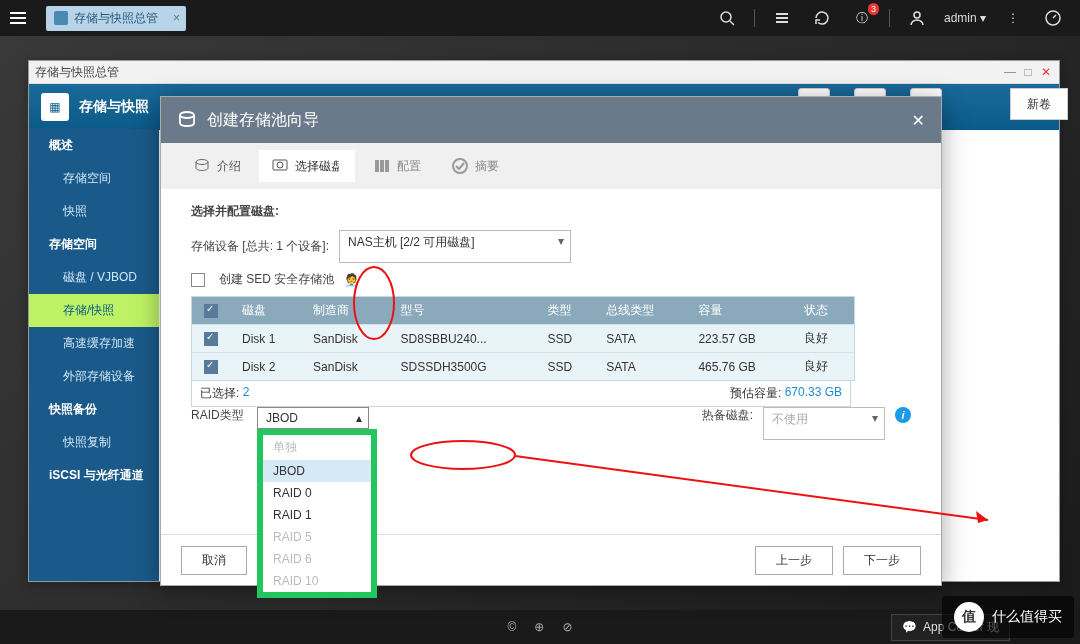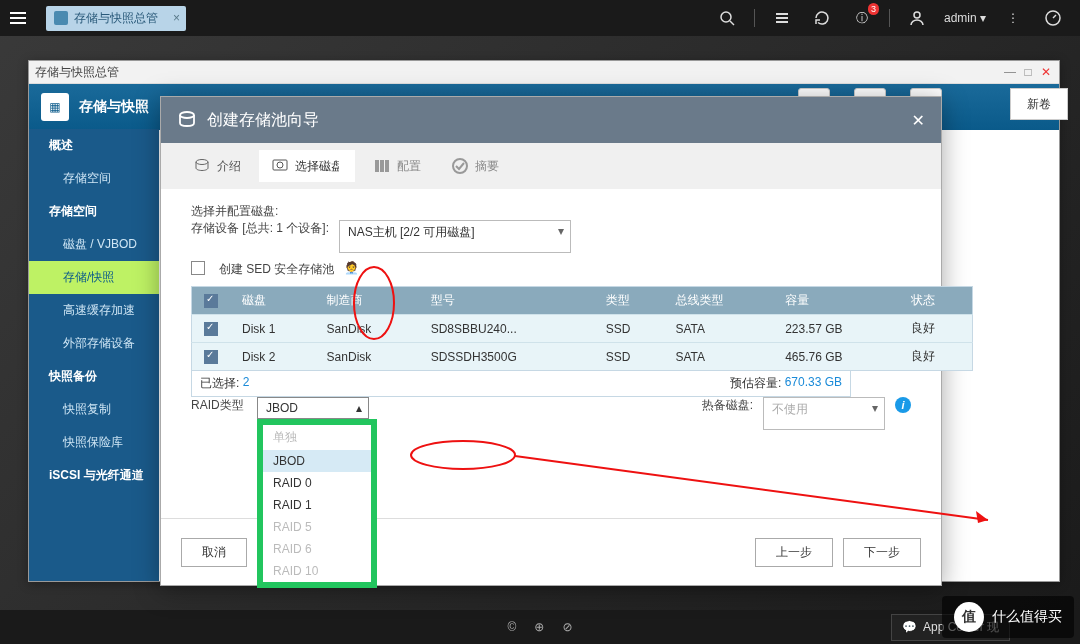--- a/index.html
+++ b/index.html
@@ -32,40 +32,40 @@
 .sb-item.active{background:#bef264;color:#0a5a8a}
 .wizard{position:absolute;left:160px;top:96px;width:780px;height:488px;background:#fff;border:1px solid #aaa;box-shadow:0 4px 24px rgba(0,0,0,.35);z-index:10}
 .wz-title{height:46px;background:#6a7a8a;color:#fff;display:flex;align-items:center;padding:0 16px;gap:10px;font-size:16px}
 .wz-title .wx{margin-left:auto;cursor:pointer;font-size:16px}
 .wz-steps{height:46px;background:#f0f0f0;display:flex;align-items:center;padding:0 20px;gap:6px}
 .step{display:flex;align-items:center;gap:6px;padding:0 12px;height:32px;color:#888}
 .step.active{background:#fff;color:#333;position:relative}
 .step.active::after{content:"";position:absolute;right:-14px;top:0;border:16px solid transparent;border-left:14px solid #fff;width:0;height:0}
 .step.done{color:#555}
 .wz-body{padding:14px 30px;height:calc(100% - 46px - 46px - 50px);box-sizing:border-box;position:relative}
-.row{display:flex;gap:10px;margin-bottom:8px}
+.row{display:flex;align-items:center;gap:10px;margin-bottom:8px}
 .label{color:#444}
 .select{border:1px solid #bbb;padding:3px 22px 11px 8px;min-width:160px;position:relative;background:#fff;cursor:pointer}
 .select::after{content:"▾";position:absolute;right:6px;color:#666}
 .cbx{width:12px;height:12px;border:1px solid #888;display:inline-block;margin-right:4px;vertical-align:middle;position:relative;background:#fff}
 .cbx.checked{background:#5a7a9a;border-color:#5a7a9a}
 .cbx.checked::after{content:"✓";position:absolute;color:#fff;font-size:10px;left:1px;top:-2px}
-.disk-table{width:782px;border:1px solid #c6d8e4;border-collapse:collapse;margin-top:4px}
+.disk-table{width:664px;border:1px solid #c6d8e4;border-collapse:collapse;margin-top:4px}
 .disk-table th{background:#8aa; background:#8aaabc;color:#fff;text-align:left;padding:5px 8px;font-weight:normal}
 .disk-table td{padding:5px 8px;background:#e8f4f8;border-top:1px solid #cfe2ea}
 .disk-table .thchk{width:26px;text-align:center}
 .table-foot{display:flex;border:1px solid #c6d8e4;border-top:none;width:660px;background:#fff;padding:4px 8px;box-sizing:border-box}
 .table-foot .blue{color:#1a8ad8}
 .dropdown{position:absolute;border:6px solid #22c55e;background:#fff;width:108px;z-index:20}
 .dd-sel{border:1px solid #888;padding:3px 22px 3px 8px;width:80px;position:relative;background:#fff}
 .dd-sel::after{content:"▴";position:absolute;right:6px;color:#333}
 .dd-opt{padding:4px 10px;cursor:pointer}
 .dd-opt.disabled{color:#bbb;cursor:default}
 .dd-opt.highlight{background:#d6eaf5}
-.wz-foot{position:absolute;bottom:0;left:0;right:0;height:50px;border-top:1px solid #ddd;display:flex;align-items:center;padding:8px 20px}
+.wz-foot{position:absolute;bottom:0;left:0;right:0;height:50px;border-top:1px solid #ddd;display:flex;align-items:center;padding:0 20px}
 .btn{border:1px solid #aaa;padding:5px 20px;background:#fff;cursor:pointer}
 .wz-foot .spacer{flex:1}
 .annot{position:absolute;pointer-events:none;z-index:30}
 .info-ico{width:16px;height:16px;border-radius:50%;background:#1a9ae8;color:#fff;display:inline-flex;align-items:center;justify-content:center;font-style:italic;font-weight:bold;font-size:11px}
 .watermark{position:absolute;right:6px;bottom:6px;display:flex;align-items:center;gap:8px;background:rgba(0,0,0,.6);padding:6px 12px;border-radius:4px;color:#fff;font-size:14px;z-index:60}
 .watermark .wm-ico{width:30px;height:30px;border-radius:50%;background:#fff;color:#333;display:flex;align-items:center;justify-content:center;font-weight:bold}
 .bottombar{position:absolute;left:0;right:0;bottom:0;height:34px;background:#1a1a1a;display:flex;align-items:center;justify-content:center;gap:18px;color:#aaa}
 .bottombar .tip{position:absolute;right:70px;background:#222;border:1px solid #444;padding:4px 10px;color:#ddd;display:flex;align-items:center;gap:6px}
 svg{display:block}
 </style>
@@ -130,28 +130,28 @@
         <span class="wb close">✕</span>
       </div>
     </div>
     <div class="bg-header">
       <div class="logo">▦</div>
       <span style="font-size:14px;font-weight:bold">存储与快照</span>
     </div>
     <div class="sidebar" id="sb">
         <div class="sb-item head">概述</div>
         <div class="sb-item">存储空间</div>
+        <div class="sb-item">快照</div>
         <div class="sb-item head">存储空间</div>
         <div class="sb-item">磁盘 / VJBOD</div>
         <div class="sb-item active">存储/快照</div>
         <div class="sb-item">高速缓存加速</div>
         <div class="sb-item">外部存储设备</div>
         <div class="sb-item head">快照备份</div>
         <div class="sb-item">快照复制</div>
-        <div class="sb-item">快照保险库</div>
         <div class="sb-item head">iSCSI 与光纤通道</div>
       </div>
   </div>
 
   <div class="bg-toolbar">
     <div class="bg-tool-ico">✦</div>
     <div class="bg-tool-ico">?</div>
     <div class="bg-tool-ico">
         <svg width="16" height="16" fill="none" stroke="#555" stroke-width="1.5">
           <circle cx="8" cy="8" r="2"></circle>
@@ -197,21 +197,21 @@
       <div class="step">
         <svg width="18" height="18" fill="none" stroke="#999" stroke-width="2">
             <circle cx="9" cy="9" r="7"></circle>
             <path d="M5 9l3 3 5-6"></path>
           </svg>
         <span>摘要</span>
       </div>
     </div>
 
     <div class="wz-body">
-      <div class="label" style="font-weight:normal;">选择并配置磁盘:</div>
+      <div class="label" style="font-weight:bold;margin-bottom:10px">选择并配置磁盘:</div>
       <div class="row">
         <span class="label">存储设备 [总共: 1 个设备]:</span>
         <div class="select" style="min-width:200px">NAS主机 [2/2 可用磁盘]</div>
       </div>
       <div class="row">
         <span class="cbx"></span>
         <span class="label">创建 SED 安全存储池</span>
         <span>🧑‍💼</span>
       </div>
 

